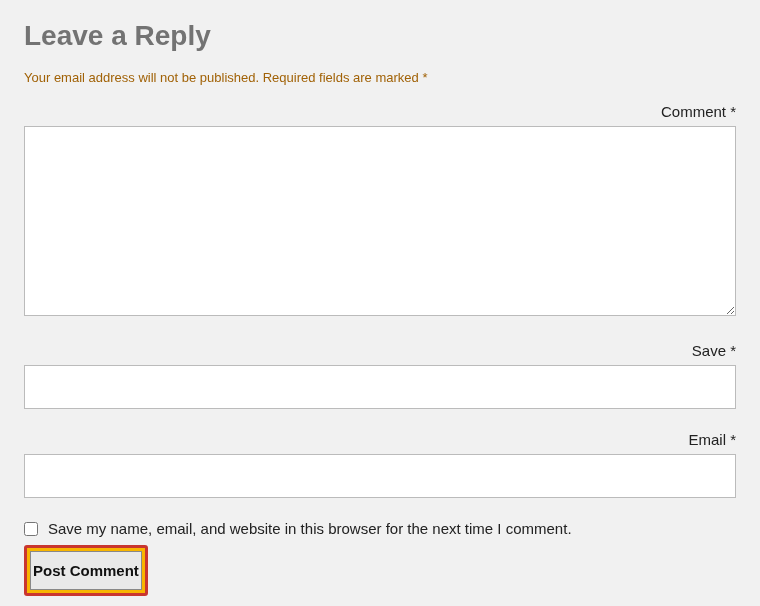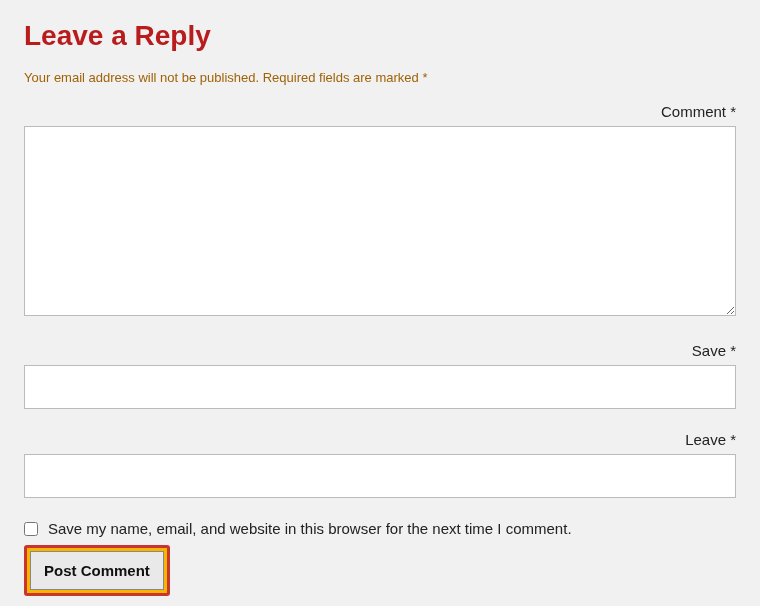--- a/index.html
+++ b/index.html
@@ -7,21 +7,21 @@
   background: #f1f1f1;
   font-family: "Segoe UI", Tahoma, sans-serif;
   color: #222;
   width: 760px;
   height: 606px;
   padding: 20px 24px;
 }
 h2 {
   font-size: 28px;
   font-weight: 700;
-  color: #b91c1c;
+  color: #737373;
   margin-bottom: 18px;
 }
 .notice {
   font-size: 13px;
   color: #a16207;
   margin-bottom: 18px;
 }
 .field-label {
   font-size: 15px;
   color: #222;
@@ -63,21 +63,21 @@
 .submit-wrap {
   display: inline-block;
   padding: 3px;
   border: 3px solid #c9362f;
   background: #f8b500;
   border-radius: 3px;
 }
 .submit-btn {
   background: #e9e9e9;
   border: 1px solid #888;
-  padding: 10px 13px;
+  padding: 10px 2px;
   font-size: 15px;
   font-weight: 600;
   color: #111;
   cursor: pointer;
   font-family: inherit;
 }
 </style>
 </head>
 <body>
 
@@ -89,21 +89,21 @@
   <span>Your email address will not be published.</span>
   <span>Required fields are marked *</span>
 </p>
 
 <label class="field-label">Comment *</label>
 <textarea style=""></textarea>
 
 <label class="field-label">Save *</label>
 <input type="text" style="">
 
-<label class="field-label">Leave *</label>
+<label class="field-label">Email *</label>
 <input type="text" style="">
 
 <div class="checkbox-row">
   <input type="checkbox" style="">
   <label>Save my name, email, and website in this browser for the next time I comment.</label>
 </div>
 
 <div class="submit-wrap">
   <button class="submit-btn">Post Comment</button>
 </div>

